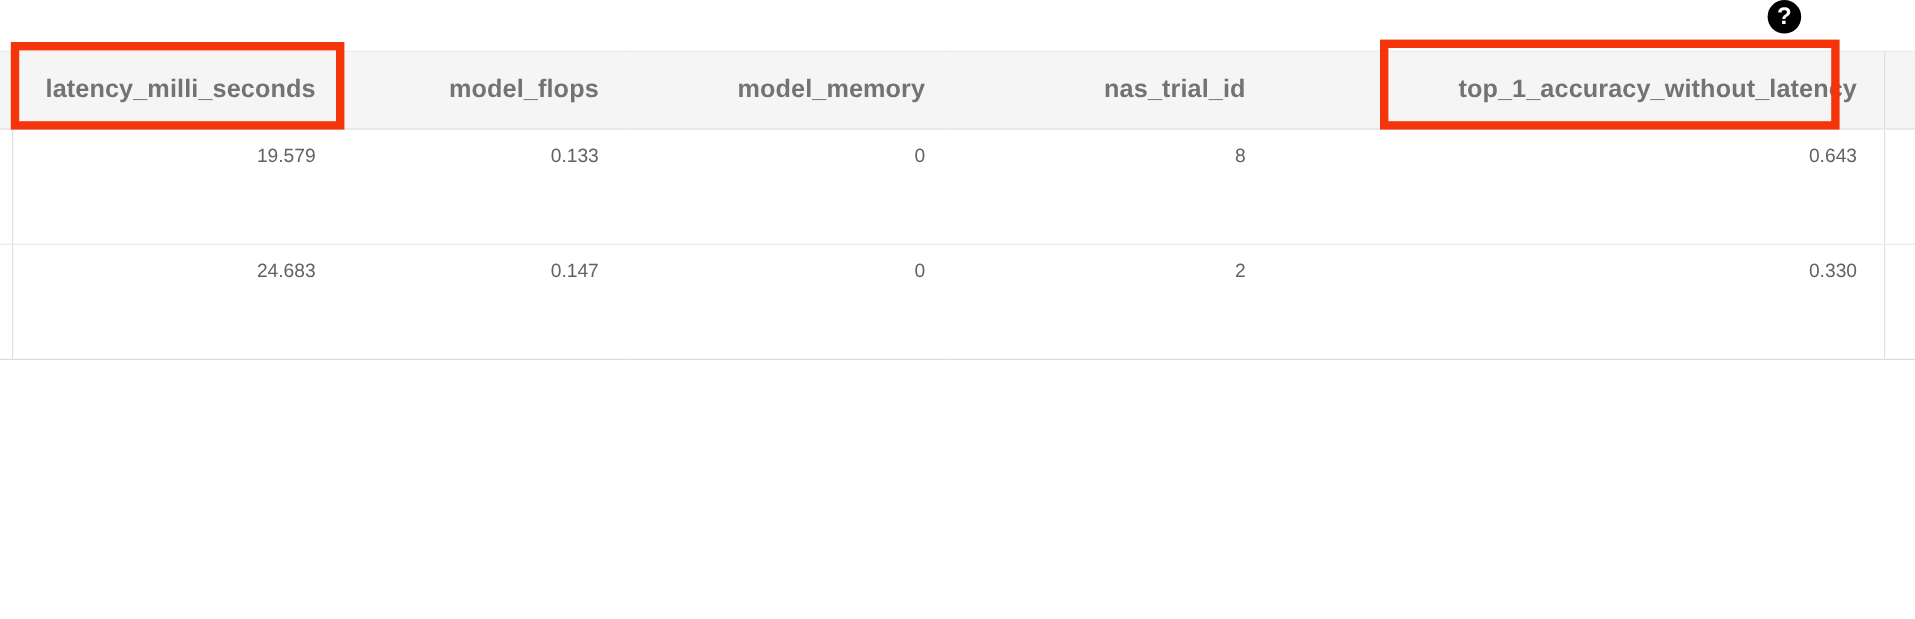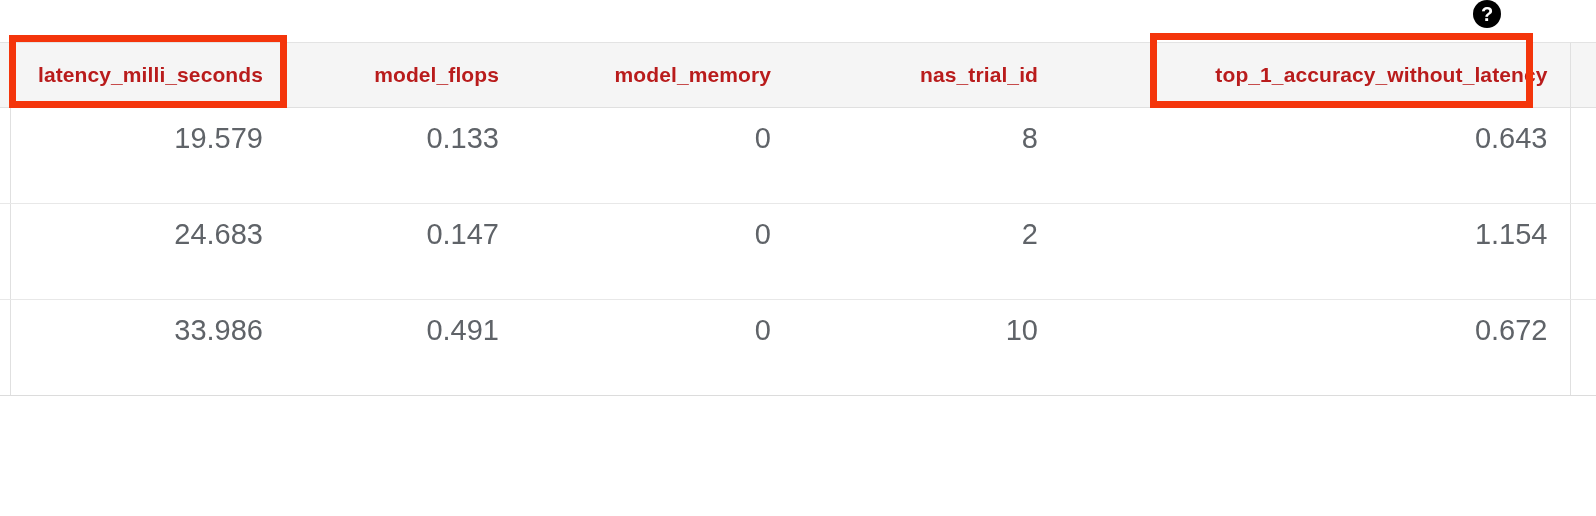--- a/index.html
+++ b/index.html
@@ -71,21 +71,21 @@
   col.c-mem    { width: 272px; }
   col.c-nas    { width: 267px; }
   col.c-top1   { width: 510px; }
   col.c-tail   { width: 26px; }
 
   thead th {
     height: 65px;
     background: #f5f5f5;
     border-top: 1px solid #e3e3e3;
     border-bottom: 1px solid #e0e0e0;
-    color: #b91c1c;
+    color: #737373;
     font-size: 21px;
     font-weight: 600;
     text-align: right;
     padding: 0 22px 0 12px;
     white-space: nowrap;
     letter-spacing: 0.1px;
     vertical-align: middle;
   }
 
   thead th.sliver,
@@ -100,21 +100,21 @@
     border-left: 1px solid #e0e0e0;
   }
 
   thead th.tail { background: #f5f5f5; }
 
   tbody td {
     height: 96px;
     background: #ffffff;
     border-bottom: 1px solid #e8e8e8;
     color: #5f6368;
-    font-size: 29px;
+    font-size: 16px;
     font-weight: 400;
     text-align: right;
     padding: 14px 22px 0 12px;
     vertical-align: top;
     white-space: nowrap;
   }
 
   tbody tr:last-child td { border-bottom: 1px solid #dcdcdc; }
 
   
@@ -179,30 +179,21 @@
           <td>8</td>
           <td>0.643</td>
           <td class="tail"></td>
         </tr>
         <tr>
           <td class="sliver"></td>
           <td>24.683</td>
           <td>0.147</td>
           <td>0</td>
           <td>2</td>
-          <td>1.154</td>
-          <td class="tail"></td>
-        </tr>
-        <tr>
-          <td class="sliver"></td>
-          <td>33.986</td>
-          <td>0.491</td>
-          <td>0</td>
-          <td>10</td>
-          <td>0.672</td>
+          <td>0.330</td>
           <td class="tail"></td>
         </tr>
       </tbody>
     </table>
   </div>
 
   <div class="annot annot-latency" style="border-color: rgb(244, 53, 11);"></div>
   <div class="annot annot-top1" style="border-color: rgb(244, 53, 11);"></div>
 
 </div>

